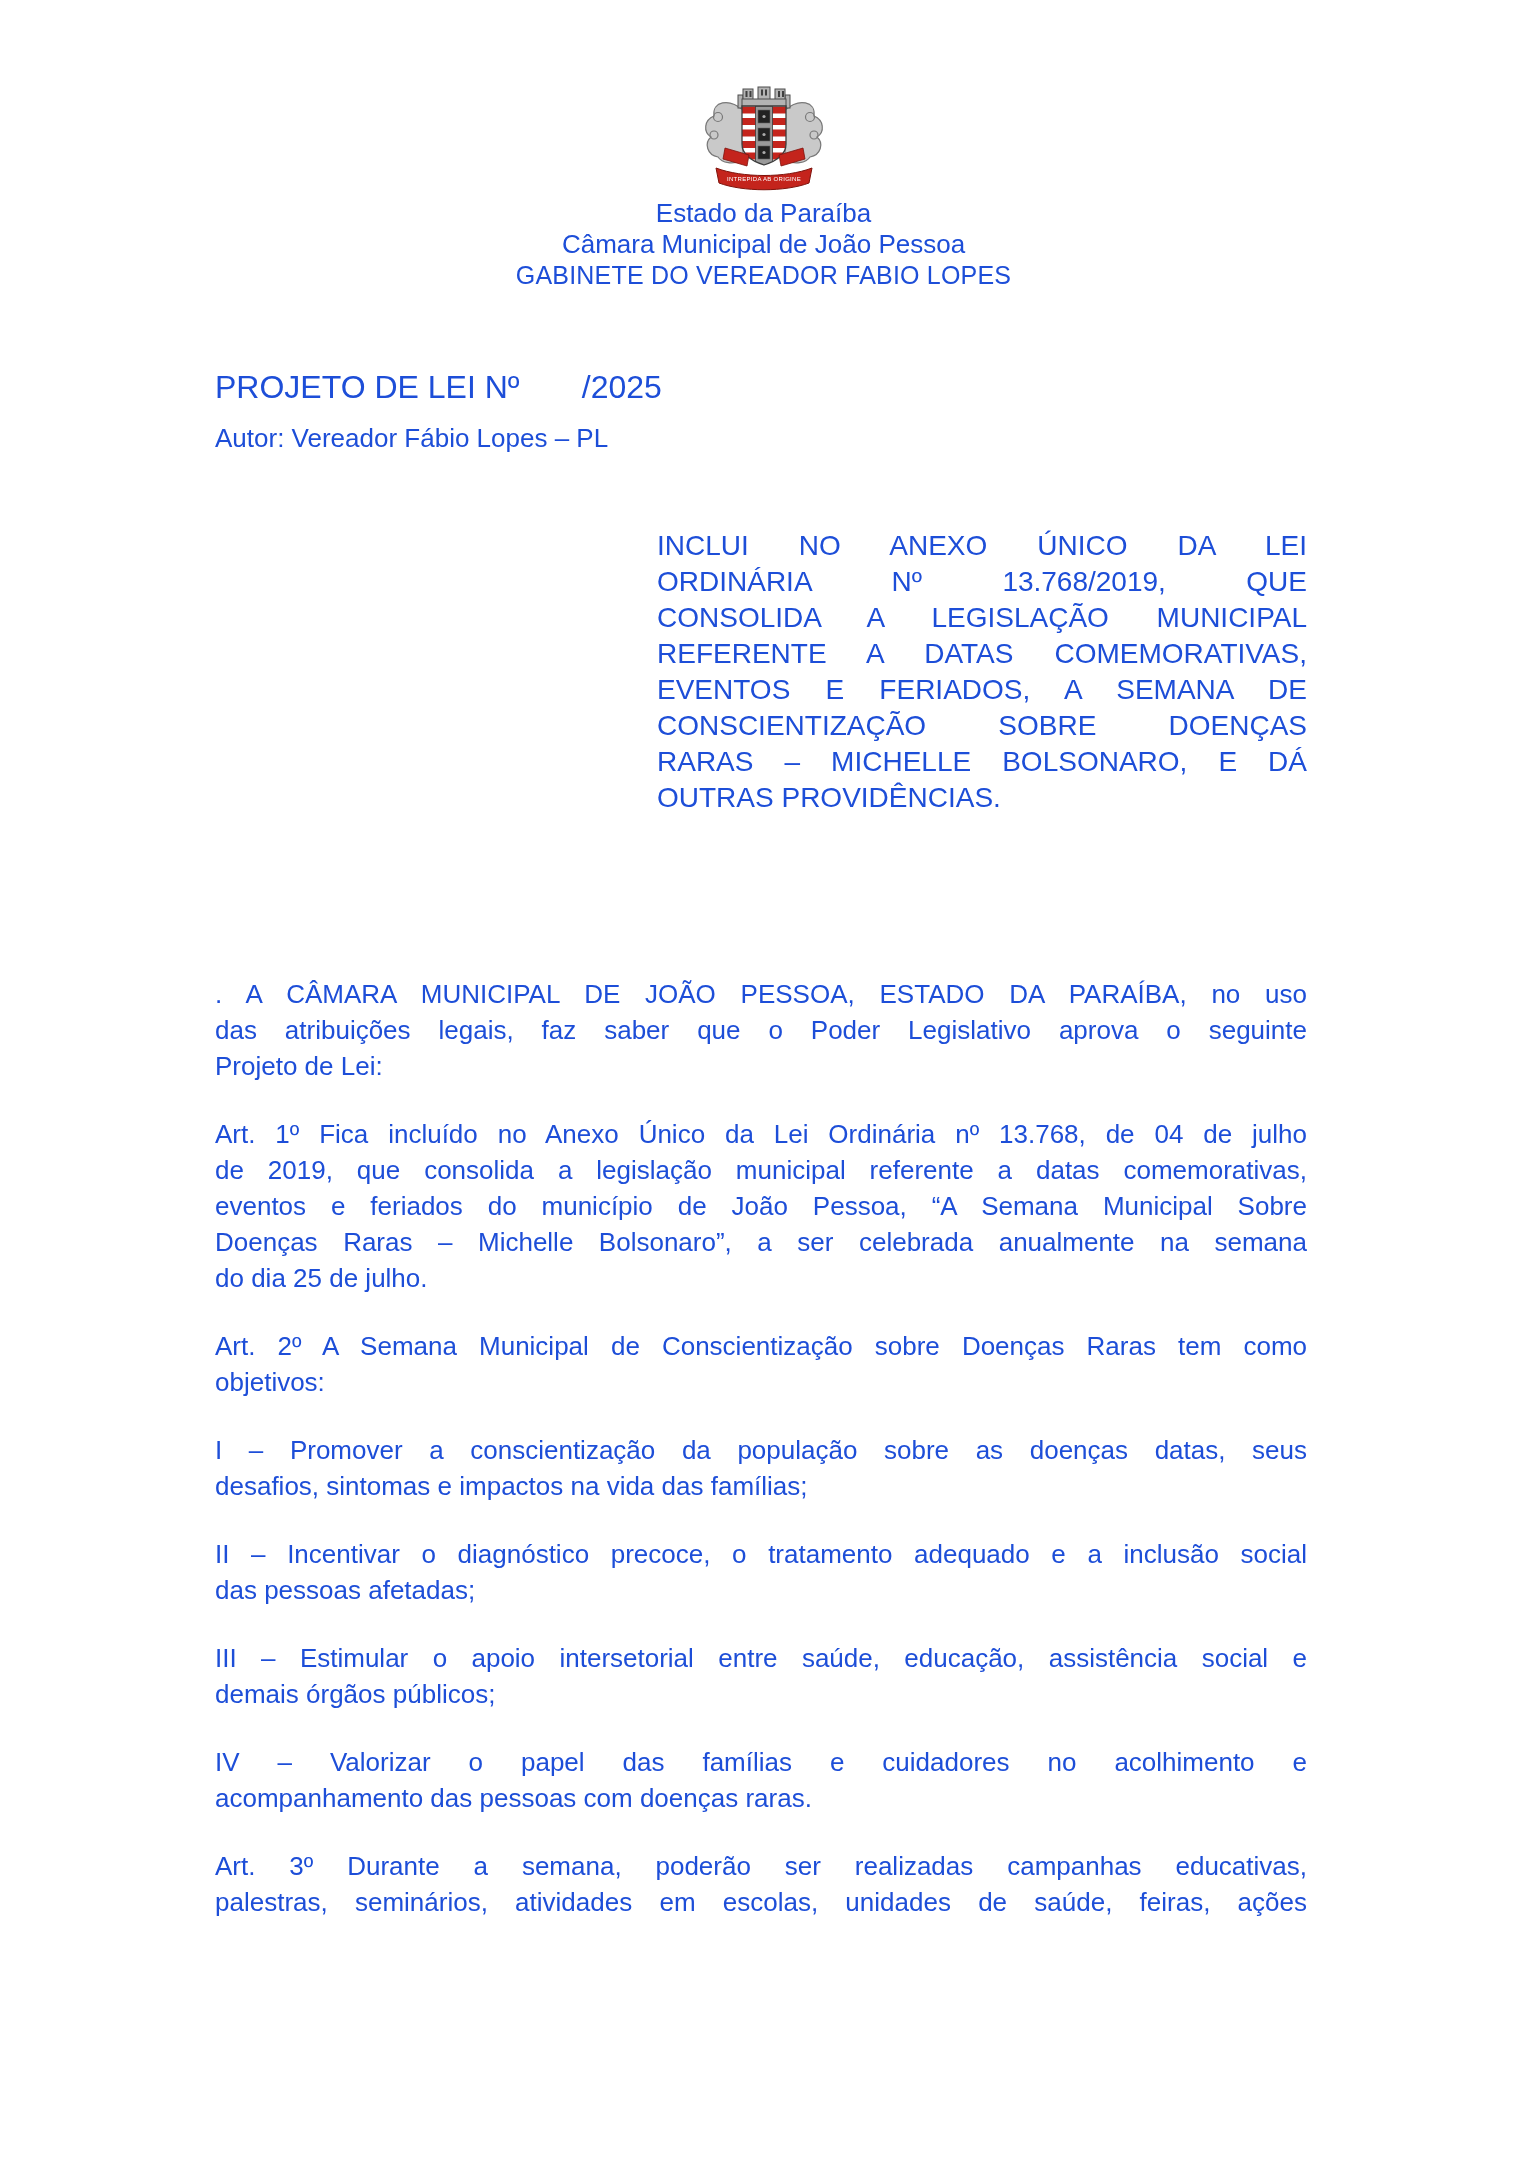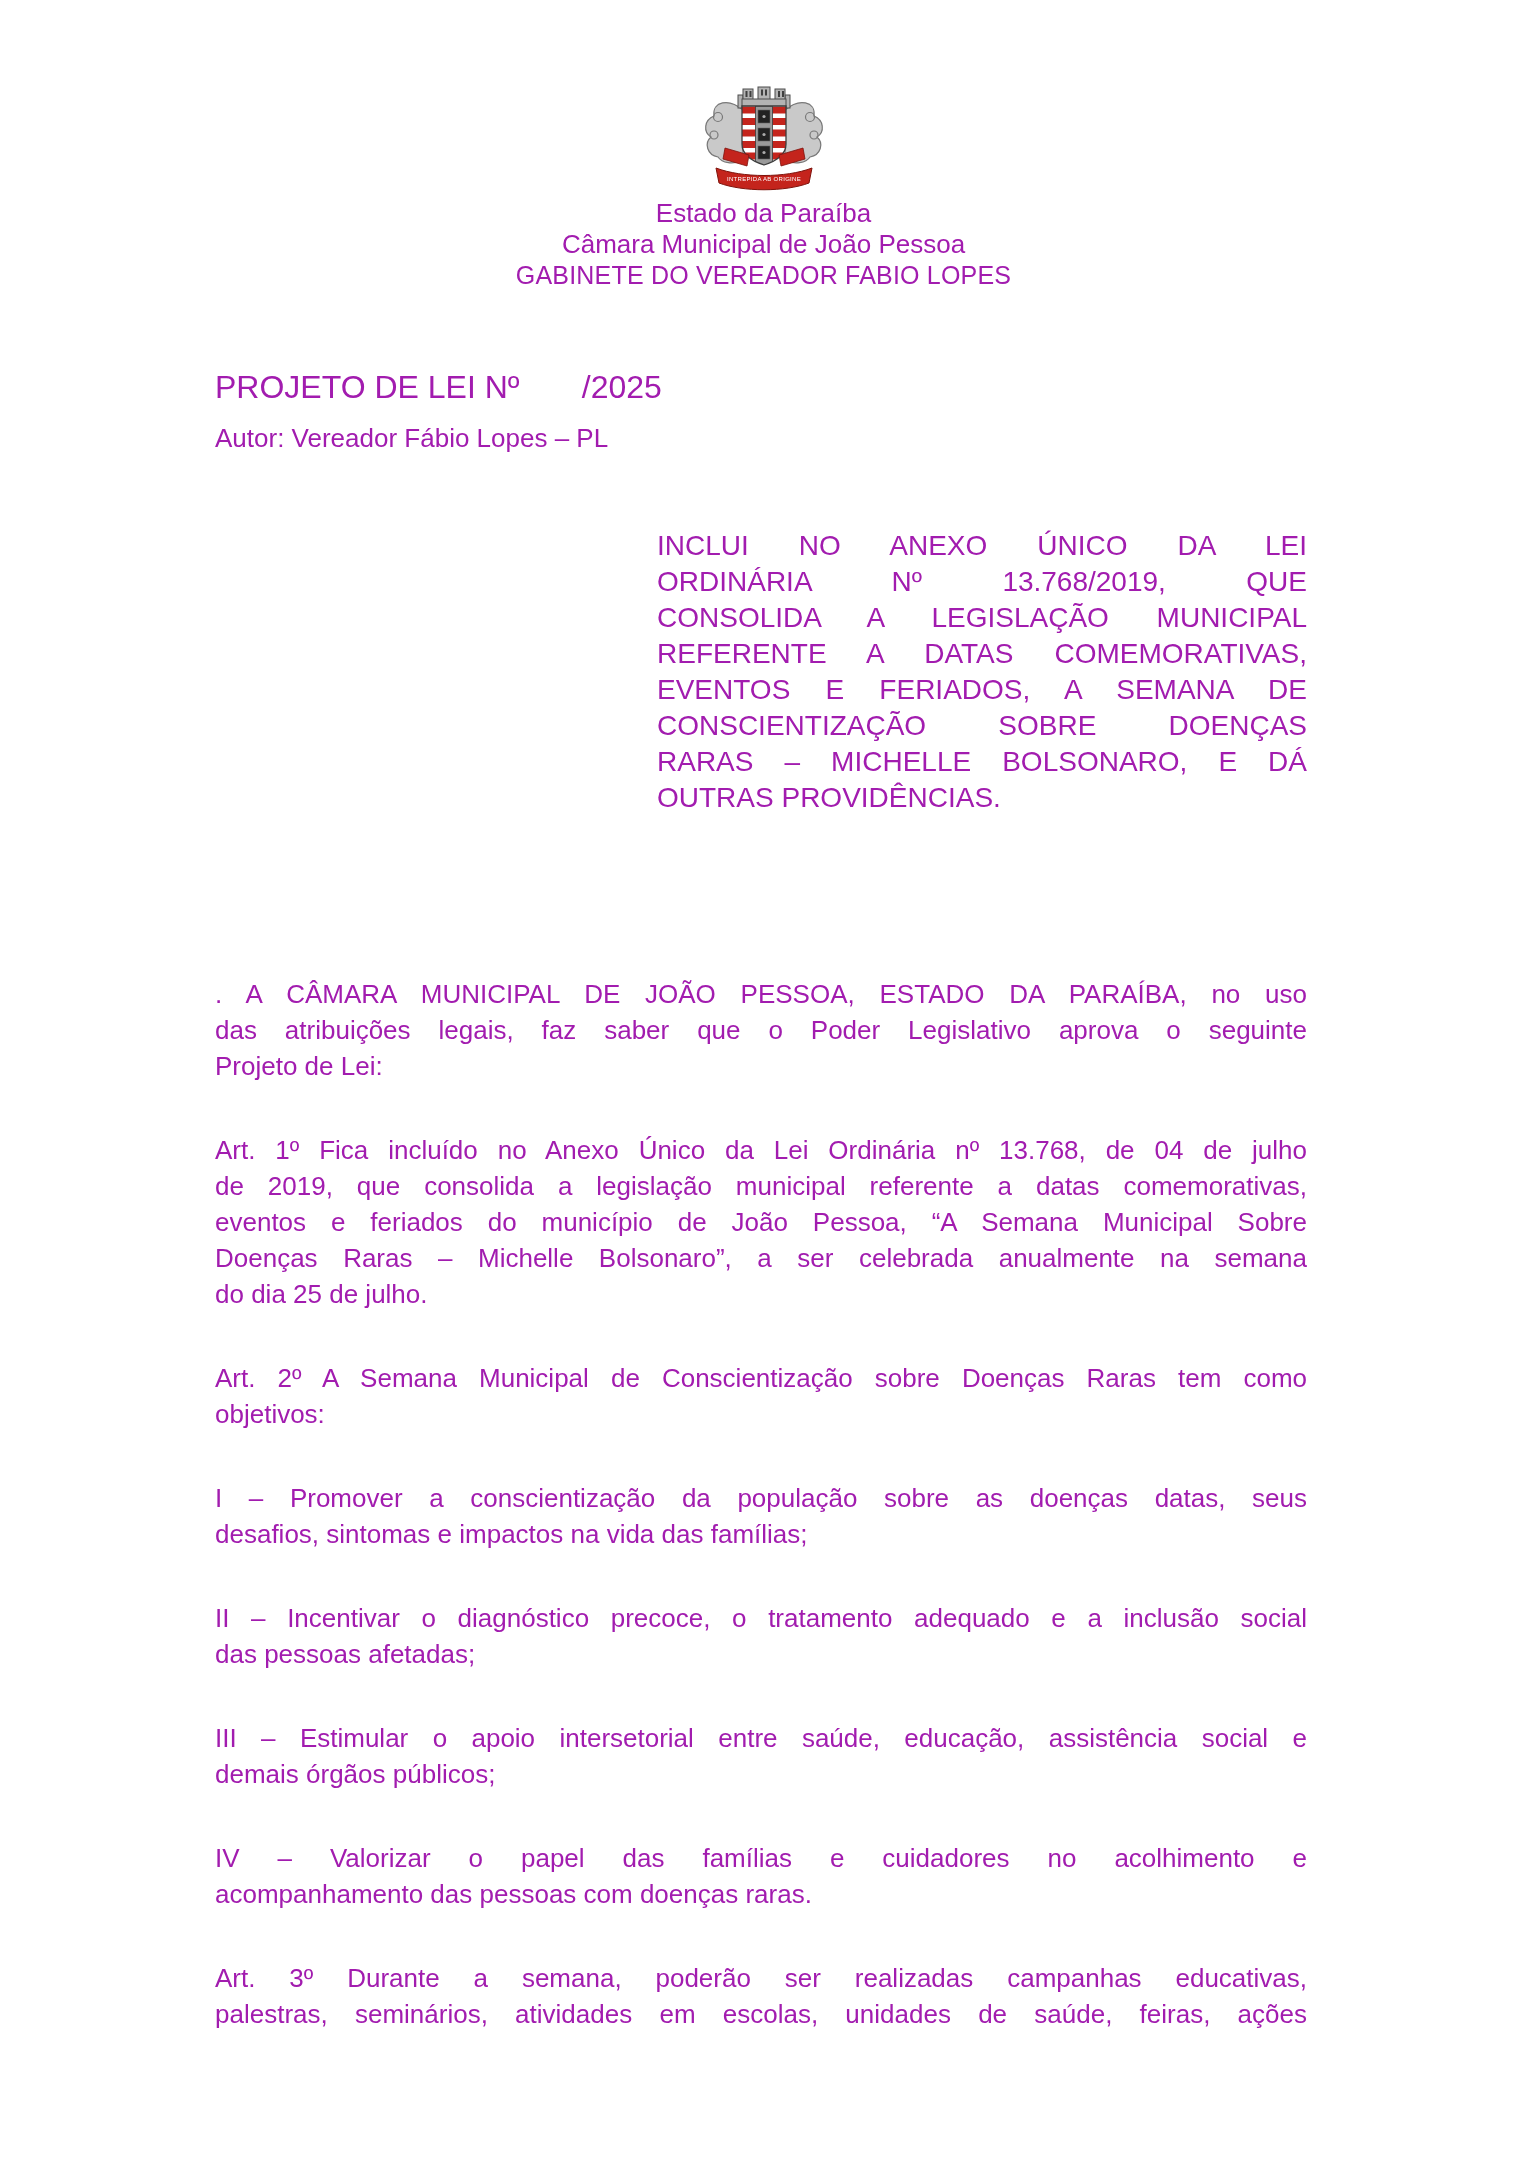--- a/index.html
+++ b/index.html
@@ -2,21 +2,21 @@
 <html lang="pt-BR"><head>
 <meta charset="utf-8">
 <style>
   html, body { margin: 0; padding: 0; background: #ffffff; }
   .page {
     position: relative;
     width: 1527px;
     height: 2160px;
     margin: 0 auto;
     background: #ffffff;
-    color: #a21caf;
+    color: #1d4ed8;
     font-family: "Liberation Sans", "DejaVu Sans", sans-serif;
     overflow: hidden;
   }
   .crest {
     display: block;
     margin: 86px auto 0 auto;
     width: 134px;
     height: 106px;
   }
   .org {
@@ -45,21 +45,21 @@
     font-size: 26px;
     line-height: 36px;
   }
   .ementa {
     margin-top: 72px;
     margin-left: 442px; 
     font-size: 28px;
     line-height: 36px;
   }
   .para {
-    margin-top: 48px;
+    margin-top: 32px;
     font-size: 26px;
     line-height: 36px;
   }
   .p-first { margin-top: 160px; }
   .jline { text-align: justify; text-align-last: justify; }
   .jline.jlast { text-align-last: left; }
 </style>
 </head>
 <body>
 

